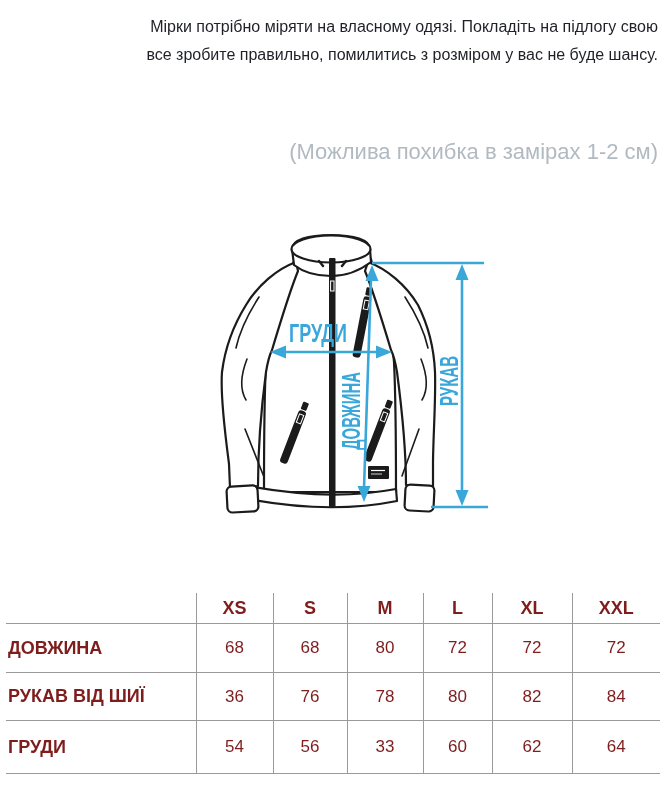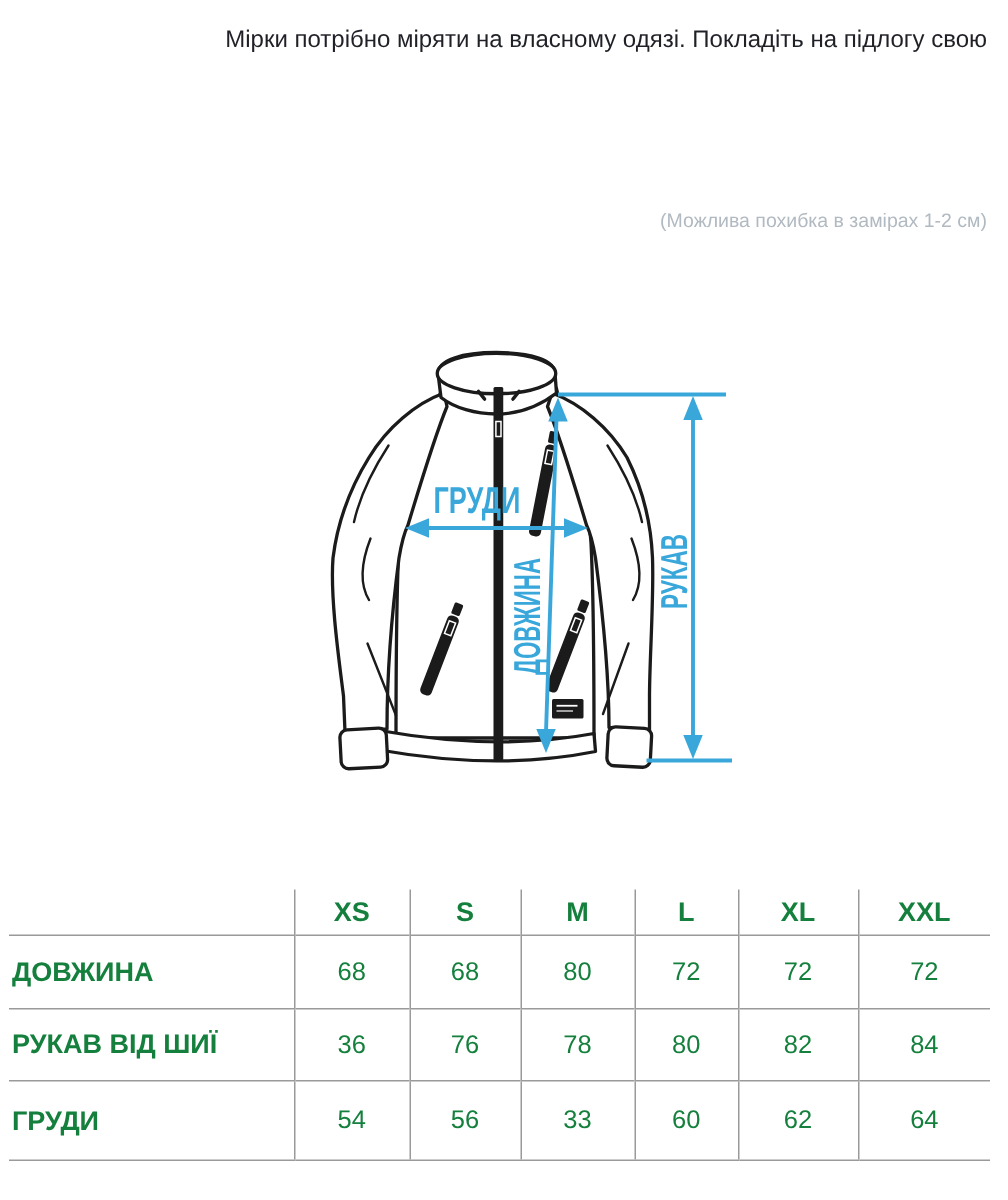--- a/index.html
+++ b/index.html
@@ -1,45 +1,46 @@
 <!DOCTYPE html>
 <html><head>
 <meta charset="utf-8">
 <style>
   html,body{margin:0;padding:0;background:#fff;}
   .page{position:relative;width:672px;height:800px;background:#fff;overflow:hidden;
         font-family:"Liberation Sans","DejaVu Sans",sans-serif;}
   .intro{position:absolute;top:13px;right:14px;width:640px;text-align:right;
          font-size:16px;line-height:28px;color:#1f2127;white-space:nowrap;}
-  .note{position:absolute;top:139px;right:14px;font-size:13px;color:#b1b9c1;white-space:nowrap;}
+  .note{position:absolute;top:139px;right:14px;font-size:22px;color:#b1b9c1;white-space:nowrap;}
   .diagram{position:absolute;left:140px;top:210px;width:420px;height:360px;}
   .jacket{stroke:#1b1b1b;stroke-width:2.2;fill:#fff;stroke-linejoin:round;stroke-linecap:round;}
   .crease{stroke:#1b1b1b;stroke-width:1.6;fill:none;stroke-linecap:round;}
   .dark{fill:#1b1b1b;stroke:none;}
   .measure-line{stroke:#3aa7db;stroke-width:2.6;fill:none;}
   .measure-head{fill:#3aa7db;stroke:none;}
   .measure-text{fill:#3aa7db;font-family:"Liberation Sans","DejaVu Sans",sans-serif;
                 font-weight:bold;font-size:25px;}
   .size-table{position:absolute;left:6px;top:593px;width:654px;border-collapse:collapse;
-              table-layout:fixed;font-size:17px;color:#15803d;}
+              table-layout:fixed;font-size:17px;color:#7f1d1d;}
   .size-table th,.size-table td{padding:0;vertical-align:middle;text-align:center;font-weight:normal;}
   .size-table th{font-weight:bold;font-size:18px;height:30px;}
   .size-table .col-size{border-left:1px solid #9a9a9a;}
   .size-table tbody td{border-top:1px solid #9a9a9a;}
   .size-table tbody tr:last-child td{border-bottom:1px solid #9a9a9a;}
   .size-table td.row-label{text-align:left;padding-left:2px;font-weight:bold;font-size:18px;}
   .r1{height:49px;} .r2{height:48px;} .r3{height:53px;}
 </style>
 </head>
 <body>
 
 <div class="page">
 
   <div class="intro">
     <div>Мірки потрібно міряти на власному одязі. Покладіть на підлогу свою</div>
+    <div>все зробите правильно, помилитись з розміром у вас не буде шансу.</div>
   </div>
 
   <div class="note">(Можлива похибка в замірах 1-2 см)</div>
 
   <svg class="diagram" viewBox="140 210 420 360">
 
     <path class="jacket" d="M 294 261 C 283 292, 268 330, 266 362 C 264 402, 264 450, 264 492 L 396 492 C 396 450, 396 402, 394 362 C 392 330, 378 290, 371 259 Q 332 279, 294 261 Z"></path>
 
     <path class="jacket" d="M 253 487 Q 332 501, 396 489 L 397 501 Q 332 514, 253 500 Z"></path>
 

